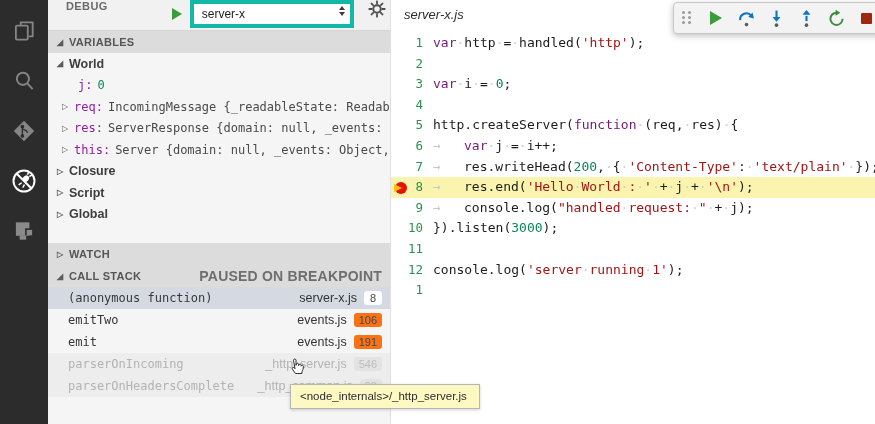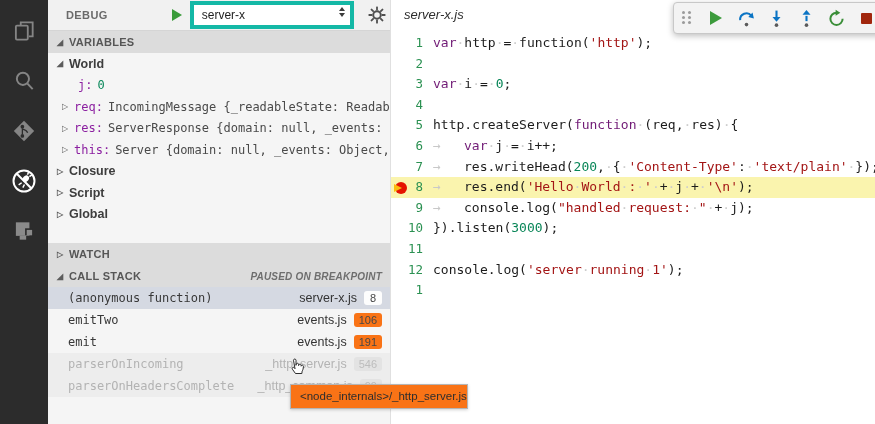--- a/index.html
+++ b/index.html
@@ -5,33 +5,33 @@
   html,body{margin:0;padding:0;background:#ffffff;}
   .app{position:relative;width:875px;height:424px;overflow:hidden;
        font-family:"Liberation Sans",sans-serif;background:#ffffff;
        -webkit-font-smoothing:antialiased;}
   
   .activitybar{position:absolute;left:0;top:0;width:48px;height:424px;background:#2c2c2c;}
   .ab-item{width:48px;height:50px;display:flex;align-items:center;justify-content:center;cursor:pointer;}
   .ab-item svg{display:block;}
   
   .sidebar{position:absolute;left:48px;top:0;width:342px;height:424px;background:#f5f5f5;overflow:hidden;}
-  .sb-header{height:30px;background:#f1f1f1;border-bottom:1px solid #d5d5d5;display:flex;align-items:center;padding:0 10px 0 18px;}
+  .sb-header{height:30px;background:#f1f1f1;border-bottom:1px solid #d5d5d5;display:flex;align-items:flex-start;padding:0 10px 0 18px;}
   .sb-title{font-size:11px;font-weight:bold;color:#6a6a6a;letter-spacing:.4px;}
   .launch{display:flex;align-items:center;margin-left:64px;}
   .play-sm{width:0;height:0;border-left:10px solid #3a9c3a;border-top:6px solid transparent;border-bottom:6px solid transparent;margin-right:8px;cursor:pointer;}
   .dropdown{width:148px;height:20px;background:#ffffff;border:4px solid #14b8a6;display:flex;align-items:center;font-size:12px;color:#1e1e1e;padding-left:8px;position:relative;cursor:pointer;}
   .spinner{position:absolute;right:5px;top:2px;display:flex;flex-direction:column;align-items:center;}
   .spinner .up{width:0;height:0;border-bottom:4px solid #3c3c3c;border-left:3.5px solid transparent;border-right:3.5px solid transparent;margin-bottom:2px;}
   .spinner .down{width:0;height:0;border-top:4px solid #3c3c3c;border-left:3.5px solid transparent;border-right:3.5px solid transparent;}
   .hdr-ico{margin-left:14px;cursor:pointer;display:flex;align-items:center;}
   .sec-band{height:22px;background:#dcdcdc;display:flex;align-items:center;padding:0 8px 0 9px;font-size:11px;font-weight:bold;color:#565656;letter-spacing:.3px;cursor:pointer;}
   .sec-band .twisty{width:12px;font-size:8px;color:#5c5c5c;}
   .sec-band .flex{flex:1;}
-  .band-status{font-size:10px;font-weight:bold;color:#6e6e6e;letter-spacing:.2px;font-style:italic;}
+  .band-status{font-size:14px;font-weight:bold;color:#6e6e6e;letter-spacing:.2px;}
   .row{height:21.5px;display:flex;align-items:center;font-size:12.5px;white-space:nowrap;overflow:hidden;}
   .scope-row{padding-left:9px;font-weight:bold;color:#3d3d3d;cursor:pointer;}
   .scope-row .twisty,.var-row .twisty{width:12px;font-size:8px;color:#5c5c5c;flex:none;}
   .var-row{padding-left:14px;cursor:pointer;}
   .var-row .spacer{width:16px;flex:none;}
   .vname{color:#8b1fa0;font-family:"DejaVu Sans Mono",monospace;font-size:12px;margin-right:5px;}
   .vval{color:#4a4a4a;font-family:"DejaVu Sans Mono",monospace;font-size:12px;}
   .vval.num{color:#09885a;}
   .sb-gap{height:18px;}
   .stack-row{height:22px;display:flex;align-items:center;padding:0 8px 0 20px;cursor:pointer;}
@@ -60,21 +60,21 @@
   .bp-arrow{position:absolute;left:3px;top:6.5px;width:0;height:0;border-left:8px solid #fbbd10;border-top:4px solid transparent;border-bottom:4px solid transparent;}
   
   .dbg-toolbar{position:absolute;left:282px;top:2px;width:212px;height:30px;background:#f3f3f3;border:1px solid #c8c8c8;border-radius:4px;box-shadow:0 2px 6px rgba(0,0,0,.25);display:flex;align-items:center;padding-left:8px;}
   .grip{width:9px;height:14px;position:relative;margin-right:10px;cursor:grab;}
   .grip i{position:absolute;left:0;top:0;width:3px;height:3px;border-radius:50%;background:#9b9b9b;
           box-shadow:6px 0 0 #9b9b9b,0 5px 0 #9b9b9b,6px 5px 0 #9b9b9b,0 10px 0 #9b9b9b,6px 10px 0 #9b9b9b;}
   .tb-btn{width:30px;height:28px;display:flex;align-items:center;justify-content:center;cursor:pointer;}
   .tb-play{width:0;height:0;border-left:12px solid #3c9b3c;border-top:7px solid transparent;border-bottom:7px solid transparent;}
   .tb-stop{width:11px;height:11px;background:#a1260d;border-radius:1px;}
   
-  .tooltip{position:absolute;left:290px;top:384px;background:#f97316;border:1px solid #b5b5b5;box-shadow:0 1px 3px rgba(0,0,0,.18);padding:3px 0 4px 9px;font-size:11.5px;color:#2e2e2e;line-height:16px;z-index:30;white-space:nowrap;}
+  .tooltip{position:absolute;left:290px;top:384px;background:#fef9c3;border:1px solid #b5b5b5;box-shadow:0 1px 3px rgba(0,0,0,.18);padding:3px 12px 4px 9px;font-size:11.5px;color:#2e2e2e;line-height:16px;z-index:30;white-space:nowrap;}
   .cursor{position:absolute;left:286px;top:356px;z-index:40;pointer-events:none;}
 </style>
 </head>
 <body>
 
 <div class="app">
 
   <div class="activitybar">
     <div class="ab-item" style="margin-top:6px">
       <svg width="26" height="26" viewBox="0 0 24 24" fill="none" stroke="#858585" stroke-width="1.7">
@@ -225,21 +225,21 @@
           <span class="fname">parserOnHeadersComplete</span>
           <span class="file">_http_common.js</span>
           <span class="badge">99</span>
         </div>
       </div>
   </div>
 
   <div class="editor">
     <div class="ed-title">server-x.js</div>
     <div class="code" id="code">
-        <div class="cl"><span class="ln">1</span><span class="tk-k">var</span><span class="ws">·</span><span class="tk-d">http</span><span class="ws">·</span><span class="tk-d">=</span><span class="ws">·</span><span class="tk-d">function(</span><span class="tk-s">'http'</span><span class="tk-d">);</span></div>
+        <div class="cl"><span class="ln">1</span><span class="tk-k">var</span><span class="ws">·</span><span class="tk-d">http</span><span class="ws">·</span><span class="tk-d">=</span><span class="ws">·</span><span class="tk-d">handled(</span><span class="tk-s">'http'</span><span class="tk-d">);</span></div>
         <div class="cl"><span class="ln">2</span></div>
         <div class="cl"><span class="ln">3</span><span class="tk-k">var</span><span class="ws">·</span><span class="tk-d">i</span><span class="ws">·</span><span class="tk-d">=</span><span class="ws">·</span><span class="tk-n">0</span><span class="tk-d">;</span></div>
         <div class="cl"><span class="ln">4</span></div>
         <div class="cl"><span class="ln">5</span><span class="tk-d">http.createServer(</span><span class="tk-k">function</span><span class="ws">·</span><span class="tk-d">(req,</span><span class="ws">·</span><span class="tk-d">res)</span><span class="ws">·</span><span class="tk-d">{</span></div>
         <div class="cl"><span class="ln">6</span><span class="tabchar">→</span><span class="tk-k">var</span><span class="ws">·</span><span class="tk-d">j</span><span class="ws">·</span><span class="tk-d">=</span><span class="ws">·</span><span class="tk-d">i++;</span></div>
         <div class="cl"><span class="ln">7</span><span class="tabchar">→</span><span class="tk-d">res.writeHead(</span><span class="tk-n">200</span><span class="tk-d">,</span><span class="ws">·</span><span class="tk-d">{</span><span class="ws">·</span><span class="tk-s">'Content-Type'</span><span class="tk-d">:</span><span class="ws">·</span><span class="tk-s">'text/plain'</span><span class="ws">·</span><span class="tk-d">});</span></div>
         <div class="cl hl"><span class="bp"></span><span class="bp-arrow"></span><span class="ln">8</span><span class="tabchar">→</span><span class="tk-d">res.end(</span><span class="tk-s">'Hello</span><span class="ws">·</span><span class="tk-s">World</span><span class="ws">·</span><span class="tk-s">:</span><span class="ws">·</span><span class="tk-s">'</span><span class="ws">·</span><span class="tk-d">+</span><span class="ws">·</span><span class="tk-d">j</span><span class="ws">·</span><span class="tk-d">+</span><span class="ws">·</span><span class="tk-s">'\n'</span><span class="tk-d">);</span></div>
         <div class="cl"><span class="ln">9</span><span class="tabchar">→</span><span class="tk-d">console.log(</span><span class="tk-s">"handled</span><span class="ws">·</span><span class="tk-s">request:</span><span class="ws">·</span><span class="tk-s">"</span><span class="ws">·</span><span class="tk-d">+</span><span class="ws">·</span><span class="tk-d">j);</span></div>
         <div class="cl"><span class="ln">10</span><span class="tk-d">}).listen(</span><span class="tk-n">3000</span><span class="tk-d">);</span></div>
         <div class="cl"><span class="ln">11</span></div>

